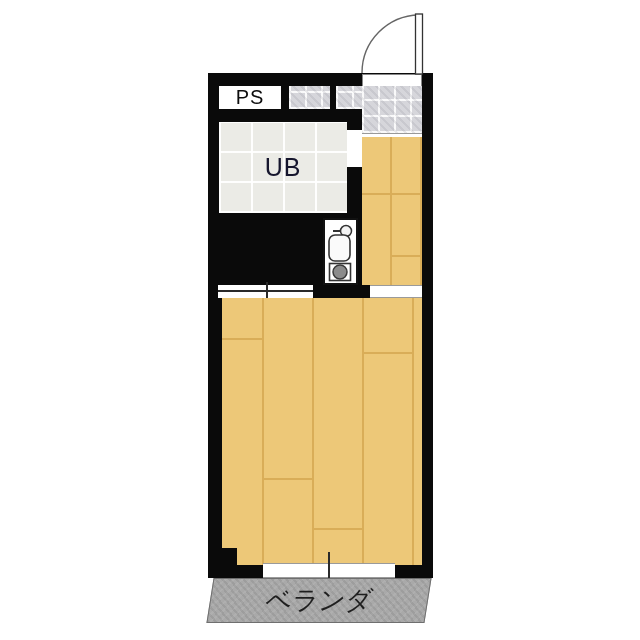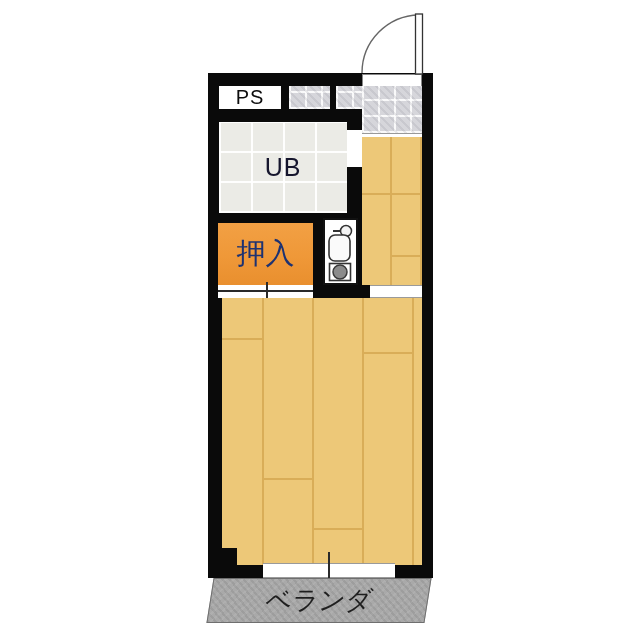--- a/index.html
+++ b/index.html
@@ -83,23 +83,20 @@
   <div class="abs ub-tile lbl lbl-ub" style="left:219px;top:122px;width:128px;height:91px;">
     <span>UB</span>
   </div>
 
   <div class="abs opening" style="left:347px;top:130px;width:15px;height:37px;"></div>
 
   <div class="abs wood-corridor" style="left:362px;top:137px;width:60px;height:148px;"></div>
   <div class="abs seam" style="left:362px;top:193px;width:60px;"></div>
   <div class="abs seam" style="left:392px;top:255px;width:30px;"></div>
 
-  <div class="abs closet-fill lbl lbl-closet" style="left:218px;top:223px;width:95px;height:62px;">
-    <span>押入</span>
-  </div>
 
   <div class="abs" style="left:323px;top:218px;width:35px;height:67px;background:#ffffff;border:2px solid #111;">
     <svg style="width:31px;height:63px;display:block;" viewBox="0 0 31 63">
       <path d="M 8 11 h 9" stroke="#333" stroke-width="2" fill="none"></path>
       <circle cx="21" cy="11" r="5.5" fill="#f4f4f4" stroke="#333" stroke-width="1.5"></circle>
       <rect x="4" y="15" width="21" height="26" rx="6" fill="#fafafa" stroke="#333" stroke-width="1.6"></rect>
       <rect x="4.5" y="43.5" width="21" height="17" fill="#ffffff" stroke="#333" stroke-width="1.6"></rect>
       <circle cx="15" cy="52" r="7" fill="#8b8b8b" stroke="#3a3a3a" stroke-width="1.5"></circle>
     </svg>
   </div>

